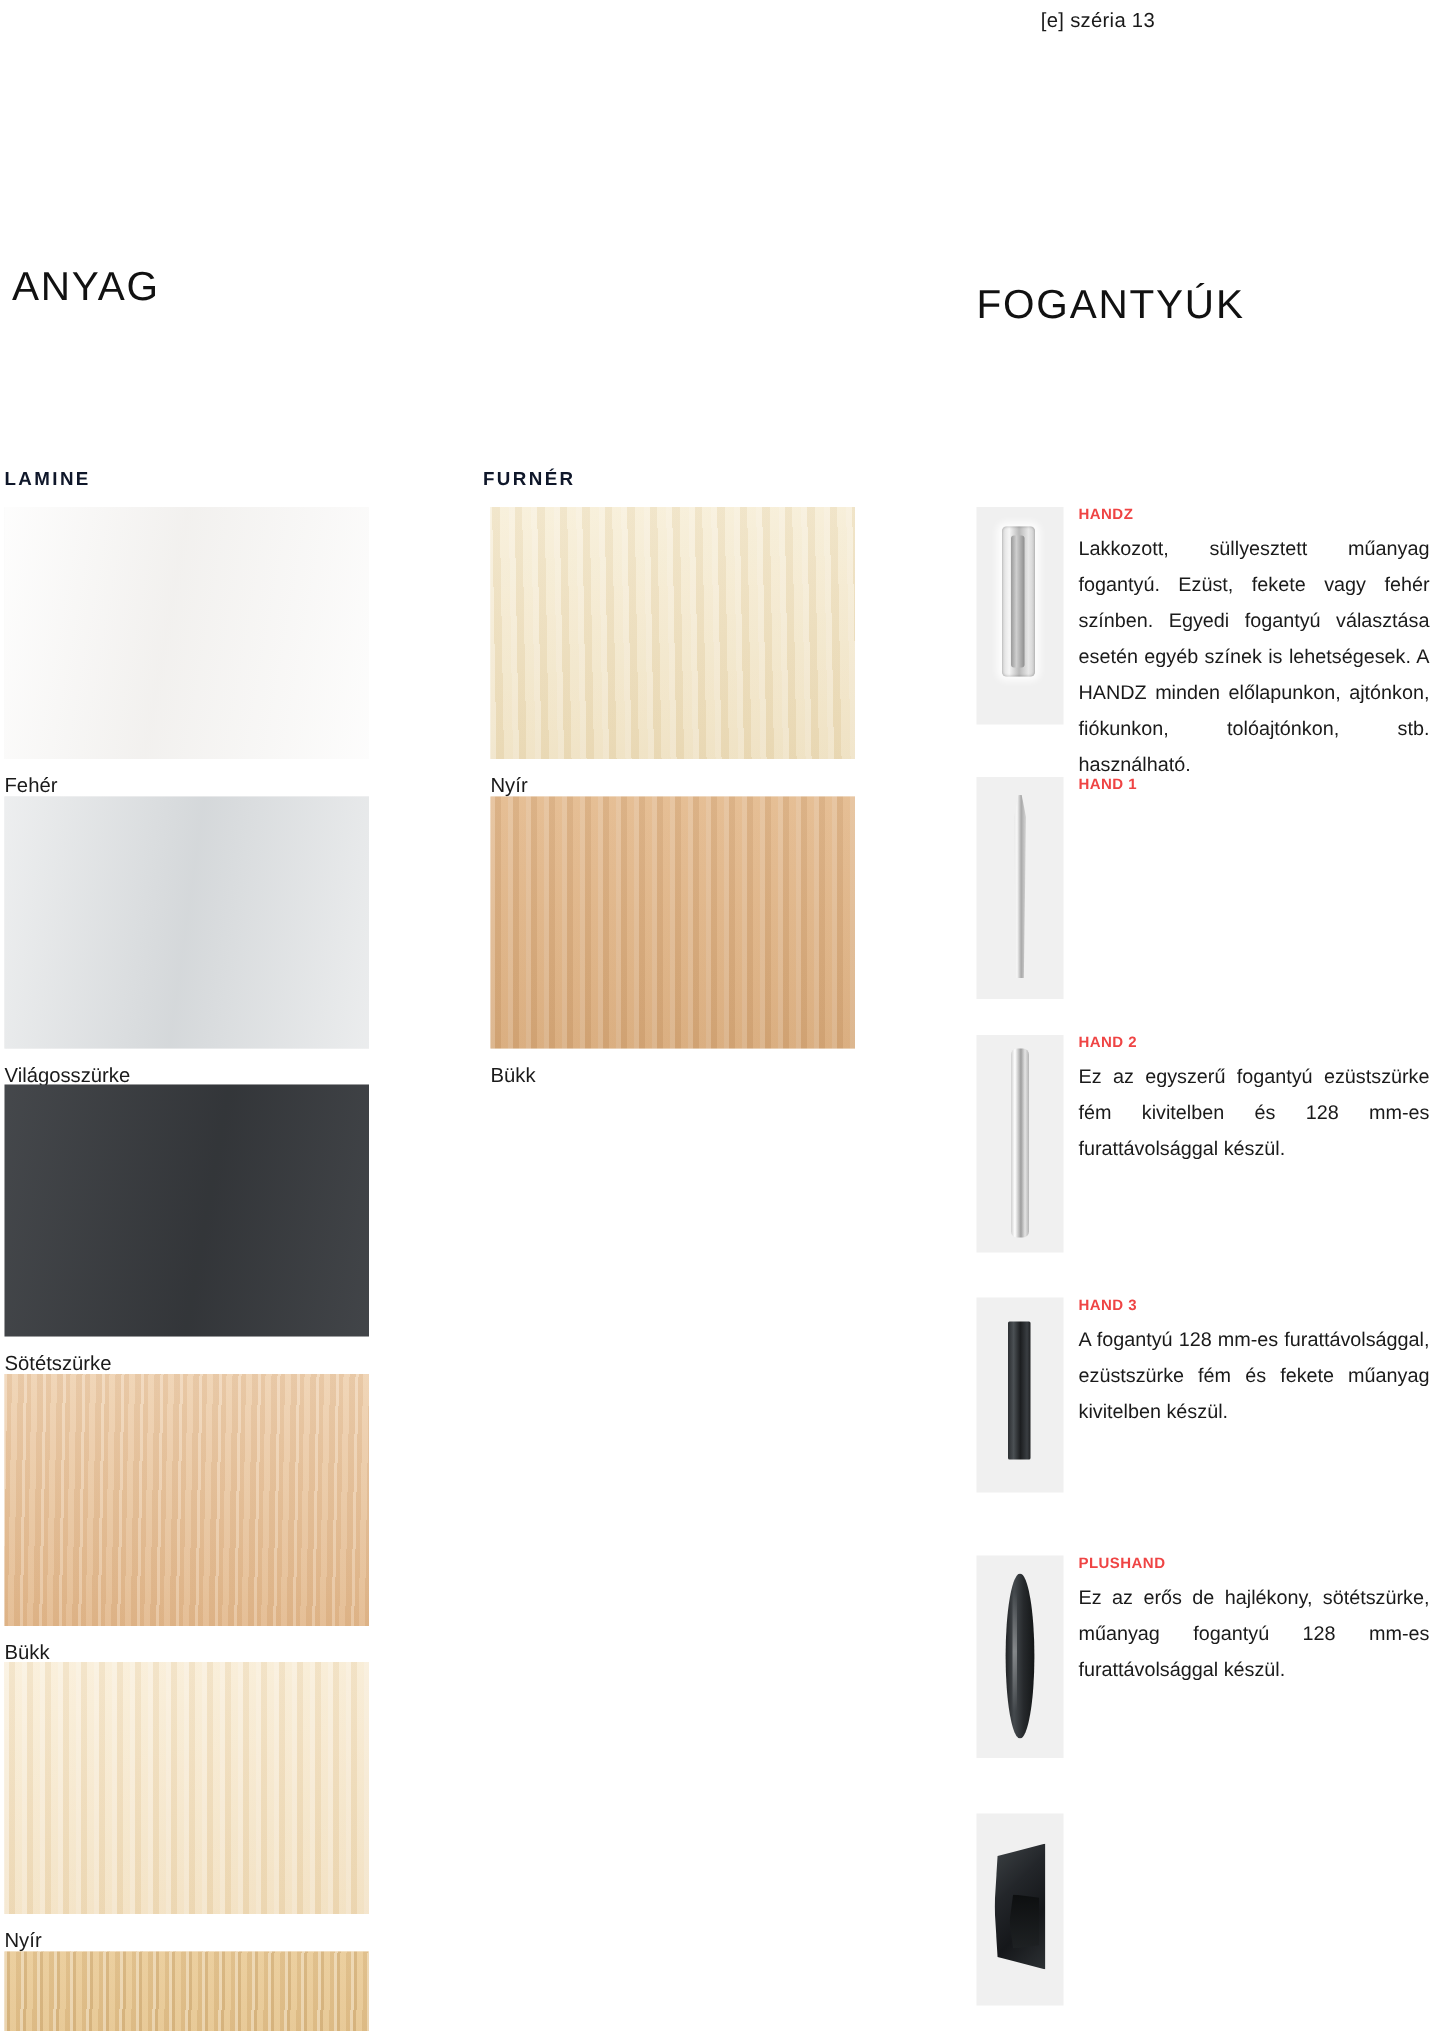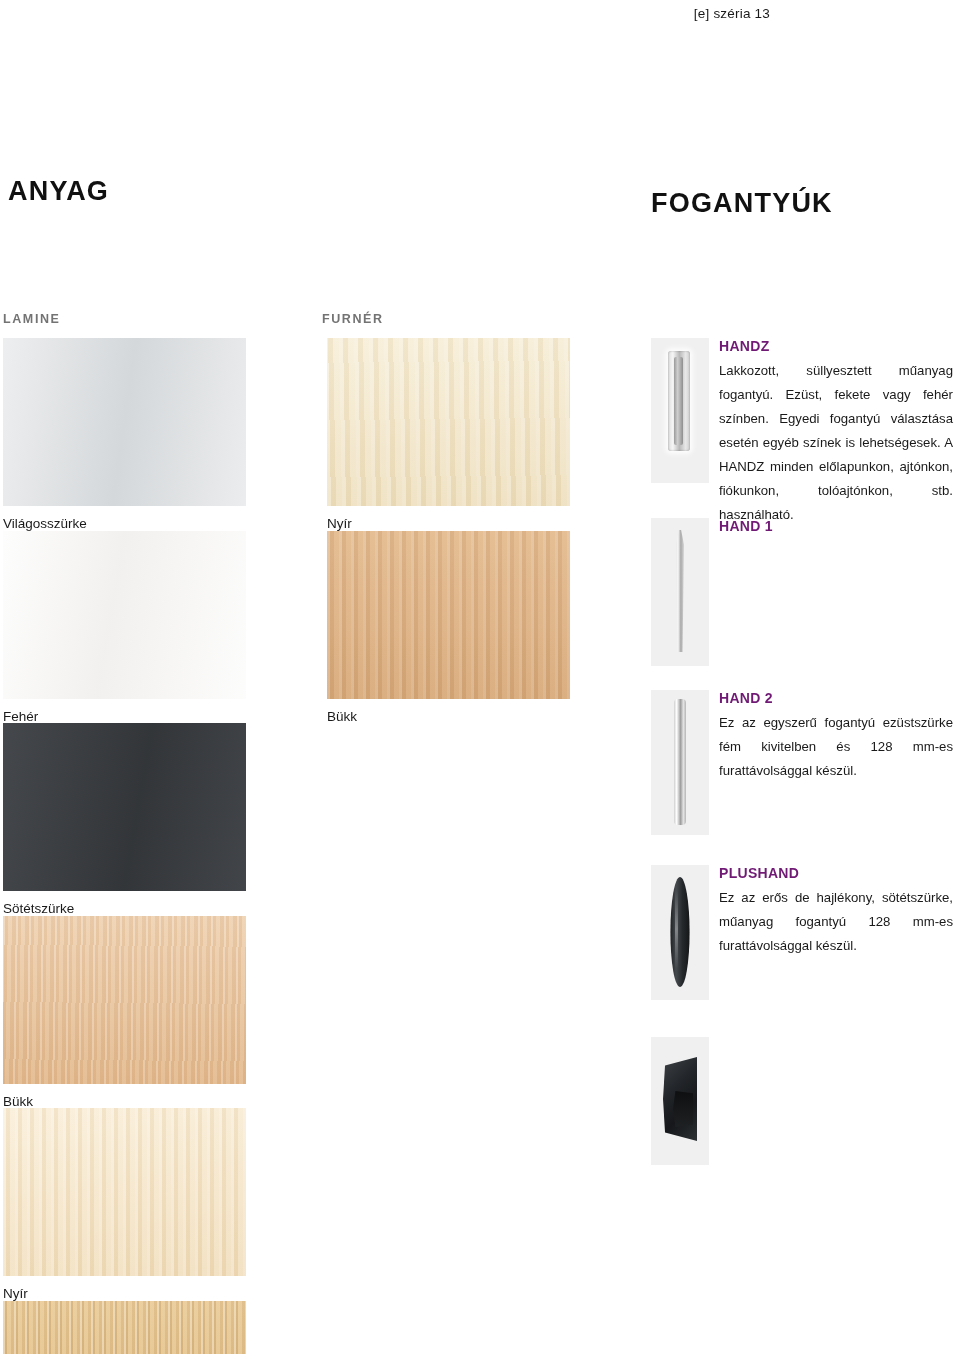--- a/index.html
+++ b/index.html
@@ -28,35 +28,35 @@
     font-size: 13.5px;
     letter-spacing: 0.2px;
     color: #1a1a1a;
     white-space: nowrap;
   }
 
   
   .section-title {
     position: absolute;
     font-size: 27px;
-    font-weight: 700;
+    font-weight: 400;
     letter-spacing: 1.2px;
     color: #111;
     white-space: nowrap;
   }
   .section-title.anyag { left: 8px;  top: 176px; }
   .section-title.fogantyuk { left: 651px; top: 188px; }
 
   
   .col-caption {
     position: absolute;
     font-size: 12.5px;
     font-weight: bold;
     letter-spacing: 1.6px;
-    color: #737373;
+    color: #0f172a;
     white-space: nowrap;
   }
   .col-caption.lamine { left: 3px;  top: 312px; }
   .col-caption.furner { left: 322px; top: 312px; }
 
   
   .swatch-col { position: absolute; top: 338px; }
   .swatch-col.left  { left: 3px; }
   .swatch-col.mid   { left: 327px; }
 
@@ -172,24 +172,24 @@
     width: 58px;
     background: #f0f0f0;
     overflow: hidden;
   }
 
   .handle-text {
     margin-left: 68px;
   }
 
   .handle-title {
-    font-size: 14px;
+    font-size: 10px;
     font-weight: bold;
     letter-spacing: 0.3px;
-    color: #701a75;
+    color: #ef4444;
     line-height: 1.25;
     margin-bottom: 3px;
   }
 
   .handle-desc {
     font-size: 13.2px;
     line-height: 24px;
     color: #1a1a1a;
     text-align: justify;
     text-justify: inter-word;
@@ -276,27 +276,27 @@
 
   <div class="section-title fogantyuk">FOGANTYÚK</div>
 
   <div class="col-caption lamine">LAMINE</div>
 
   <div class="col-caption furner">FURNÉR</div>
 
   <div class="swatch-col left">
 
     <div class="swatch-cell">
+      <div class="swatch fill-feher"></div>
+      <div class="swatch-label">Fehér</div>
+    </div>
+
+    <div class="swatch-cell">
       <div class="swatch fill-vilagosszurke"></div>
       <div class="swatch-label">Világosszürke</div>
-    </div>
-
-    <div class="swatch-cell">
-      <div class="swatch fill-feher"></div>
-      <div class="swatch-label">Fehér</div>
     </div>
 
     <div class="swatch-cell">
       <div class="swatch fill-sotetszurke"></div>
       <div class="swatch-label">Sötétszürke</div>
     </div>
 
     <div class="swatch-cell">
       <div class="swatch fill-bukk-lam"></div>
       <div class="swatch-label">Bükk</div>
@@ -355,20 +355,29 @@
     <div class="handle-item" style="height:175px;">
       <div class="handle-photo" style="height:145px;">
         <div class="h2-shape"></div>
       </div>
       <div class="handle-text">
         <div class="handle-title">HAND 2</div>
         <div class="handle-desc"> Ez az egyszerű fogantyú ezüstszürke fém kivitelben és 128 mm-es furattávolsággal készül.</div>
       </div>
     </div>
 
+    <div class="handle-item" style="height:172px;">
+      <div class="handle-photo" style="height:130px;">
+        <div class="h3-shape"></div>
+      </div>
+      <div class="handle-text">
+        <div class="handle-title">HAND 3</div>
+        <div class="handle-desc">A fogantyú 128 mm-es furattávolsággal, ezüstszürke fém és fekete műanyag kivitelben készül.</div>
+      </div>
+    </div>
 
     <div class="handle-item" style="height:172px;">
       <div class="handle-photo" style="height:135px;">
         <div class="ph-shape">
             <div class="ph-hi"></div>
           </div>
       </div>
       <div class="handle-text">
         <div class="handle-title">PLUSHAND</div>
         <div class="handle-desc">Ez az erős de hajlékony, sötétszürke, műanyag fogantyú 128 mm-es furattávolsággal készül.</div>

